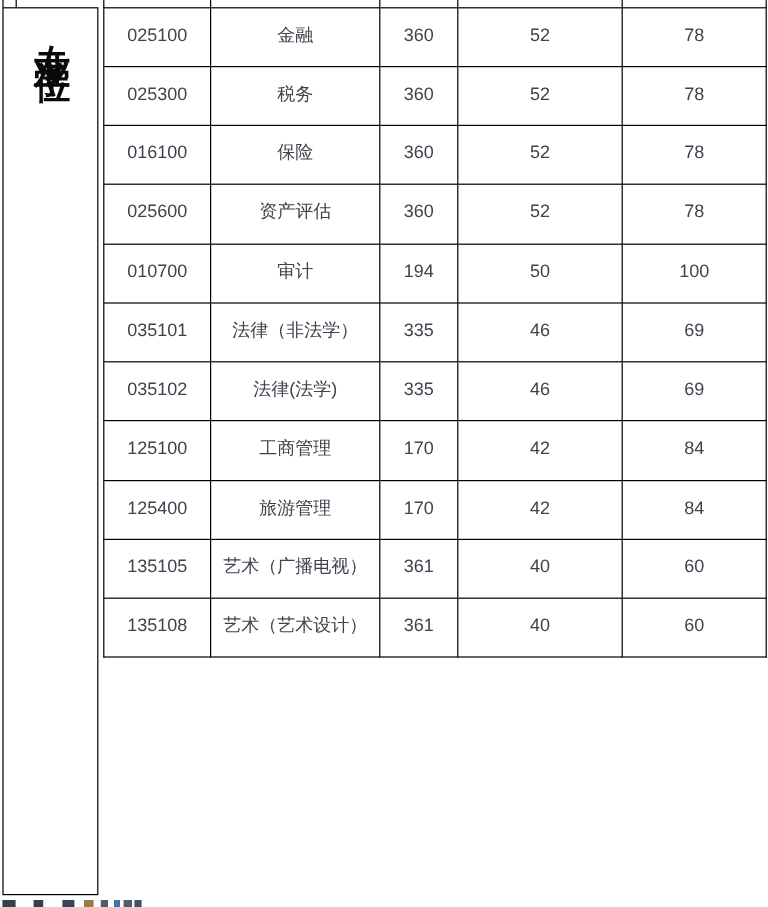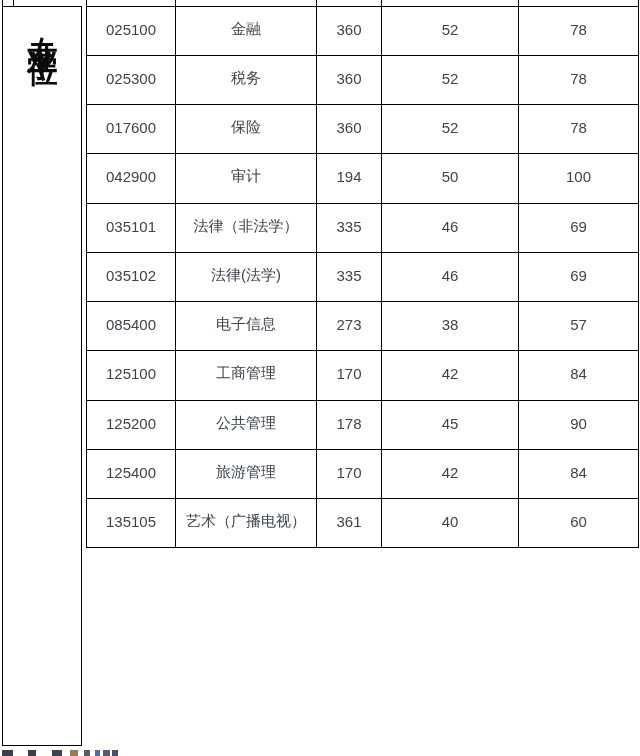--- a/index.html
+++ b/index.html
@@ -70,78 +70,78 @@
     <td>78</td>
   </tr>
         <tr class="data">
     <td>025300</td>
     <td>税务</td>
     <td>360</td>
     <td>52</td>
     <td>78</td>
   </tr>
         <tr class="data">
-    <td>017600</td>
+    <td>016100</td>
     <td>保险</td>
     <td>360</td>
     <td>52</td>
     <td>78</td>
   </tr>
         <tr class="data">
-    <td>042900</td>
+    <td>025600</td>
+    <td>资产评估</td>
+    <td>360</td>
+    <td>52</td>
+    <td>78</td>
+  </tr>
+        <tr class="data">
+    <td>010700</td>
     <td>审计</td>
     <td>194</td>
     <td>50</td>
     <td>100</td>
   </tr>
         <tr class="data">
     <td>035101</td>
     <td>法律（非法学）</td>
     <td>335</td>
     <td>46</td>
     <td>69</td>
   </tr>
         <tr class="data">
     <td>035102</td>
     <td>法律(法学)</td>
     <td>335</td>
     <td>46</td>
     <td>69</td>
   </tr>
         <tr class="data">
-    <td>085400</td>
-    <td>电子信息</td>
-    <td>273</td>
-    <td>38</td>
-    <td>57</td>
-  </tr>
-        <tr class="data">
     <td>125100</td>
     <td>工商管理</td>
     <td>170</td>
     <td>42</td>
     <td>84</td>
-  </tr>
-        <tr class="data">
-    <td>125200</td>
-    <td>公共管理</td>
-    <td>178</td>
-    <td>45</td>
-    <td>90</td>
   </tr>
         <tr class="data">
     <td>125400</td>
     <td>旅游管理</td>
     <td>170</td>
     <td>42</td>
     <td>84</td>
   </tr>
         <tr class="data">
     <td>135105</td>
     <td>艺术（广播电视）</td>
+    <td>361</td>
+    <td>40</td>
+    <td>60</td>
+  </tr>
+        <tr class="data">
+    <td>135108</td>
+    <td>艺术（艺术设计）</td>
     <td>361</td>
     <td>40</td>
     <td>60</td>
   </tr>
       </tbody>
   </table>
 
   <div class="footer-marks">
       <span style="left: 2px; width: 11px; background: rgb(59, 63, 72);"></span>
       <span style="left: 28px; width: 8px; background: rgb(59, 63, 72);"></span>

